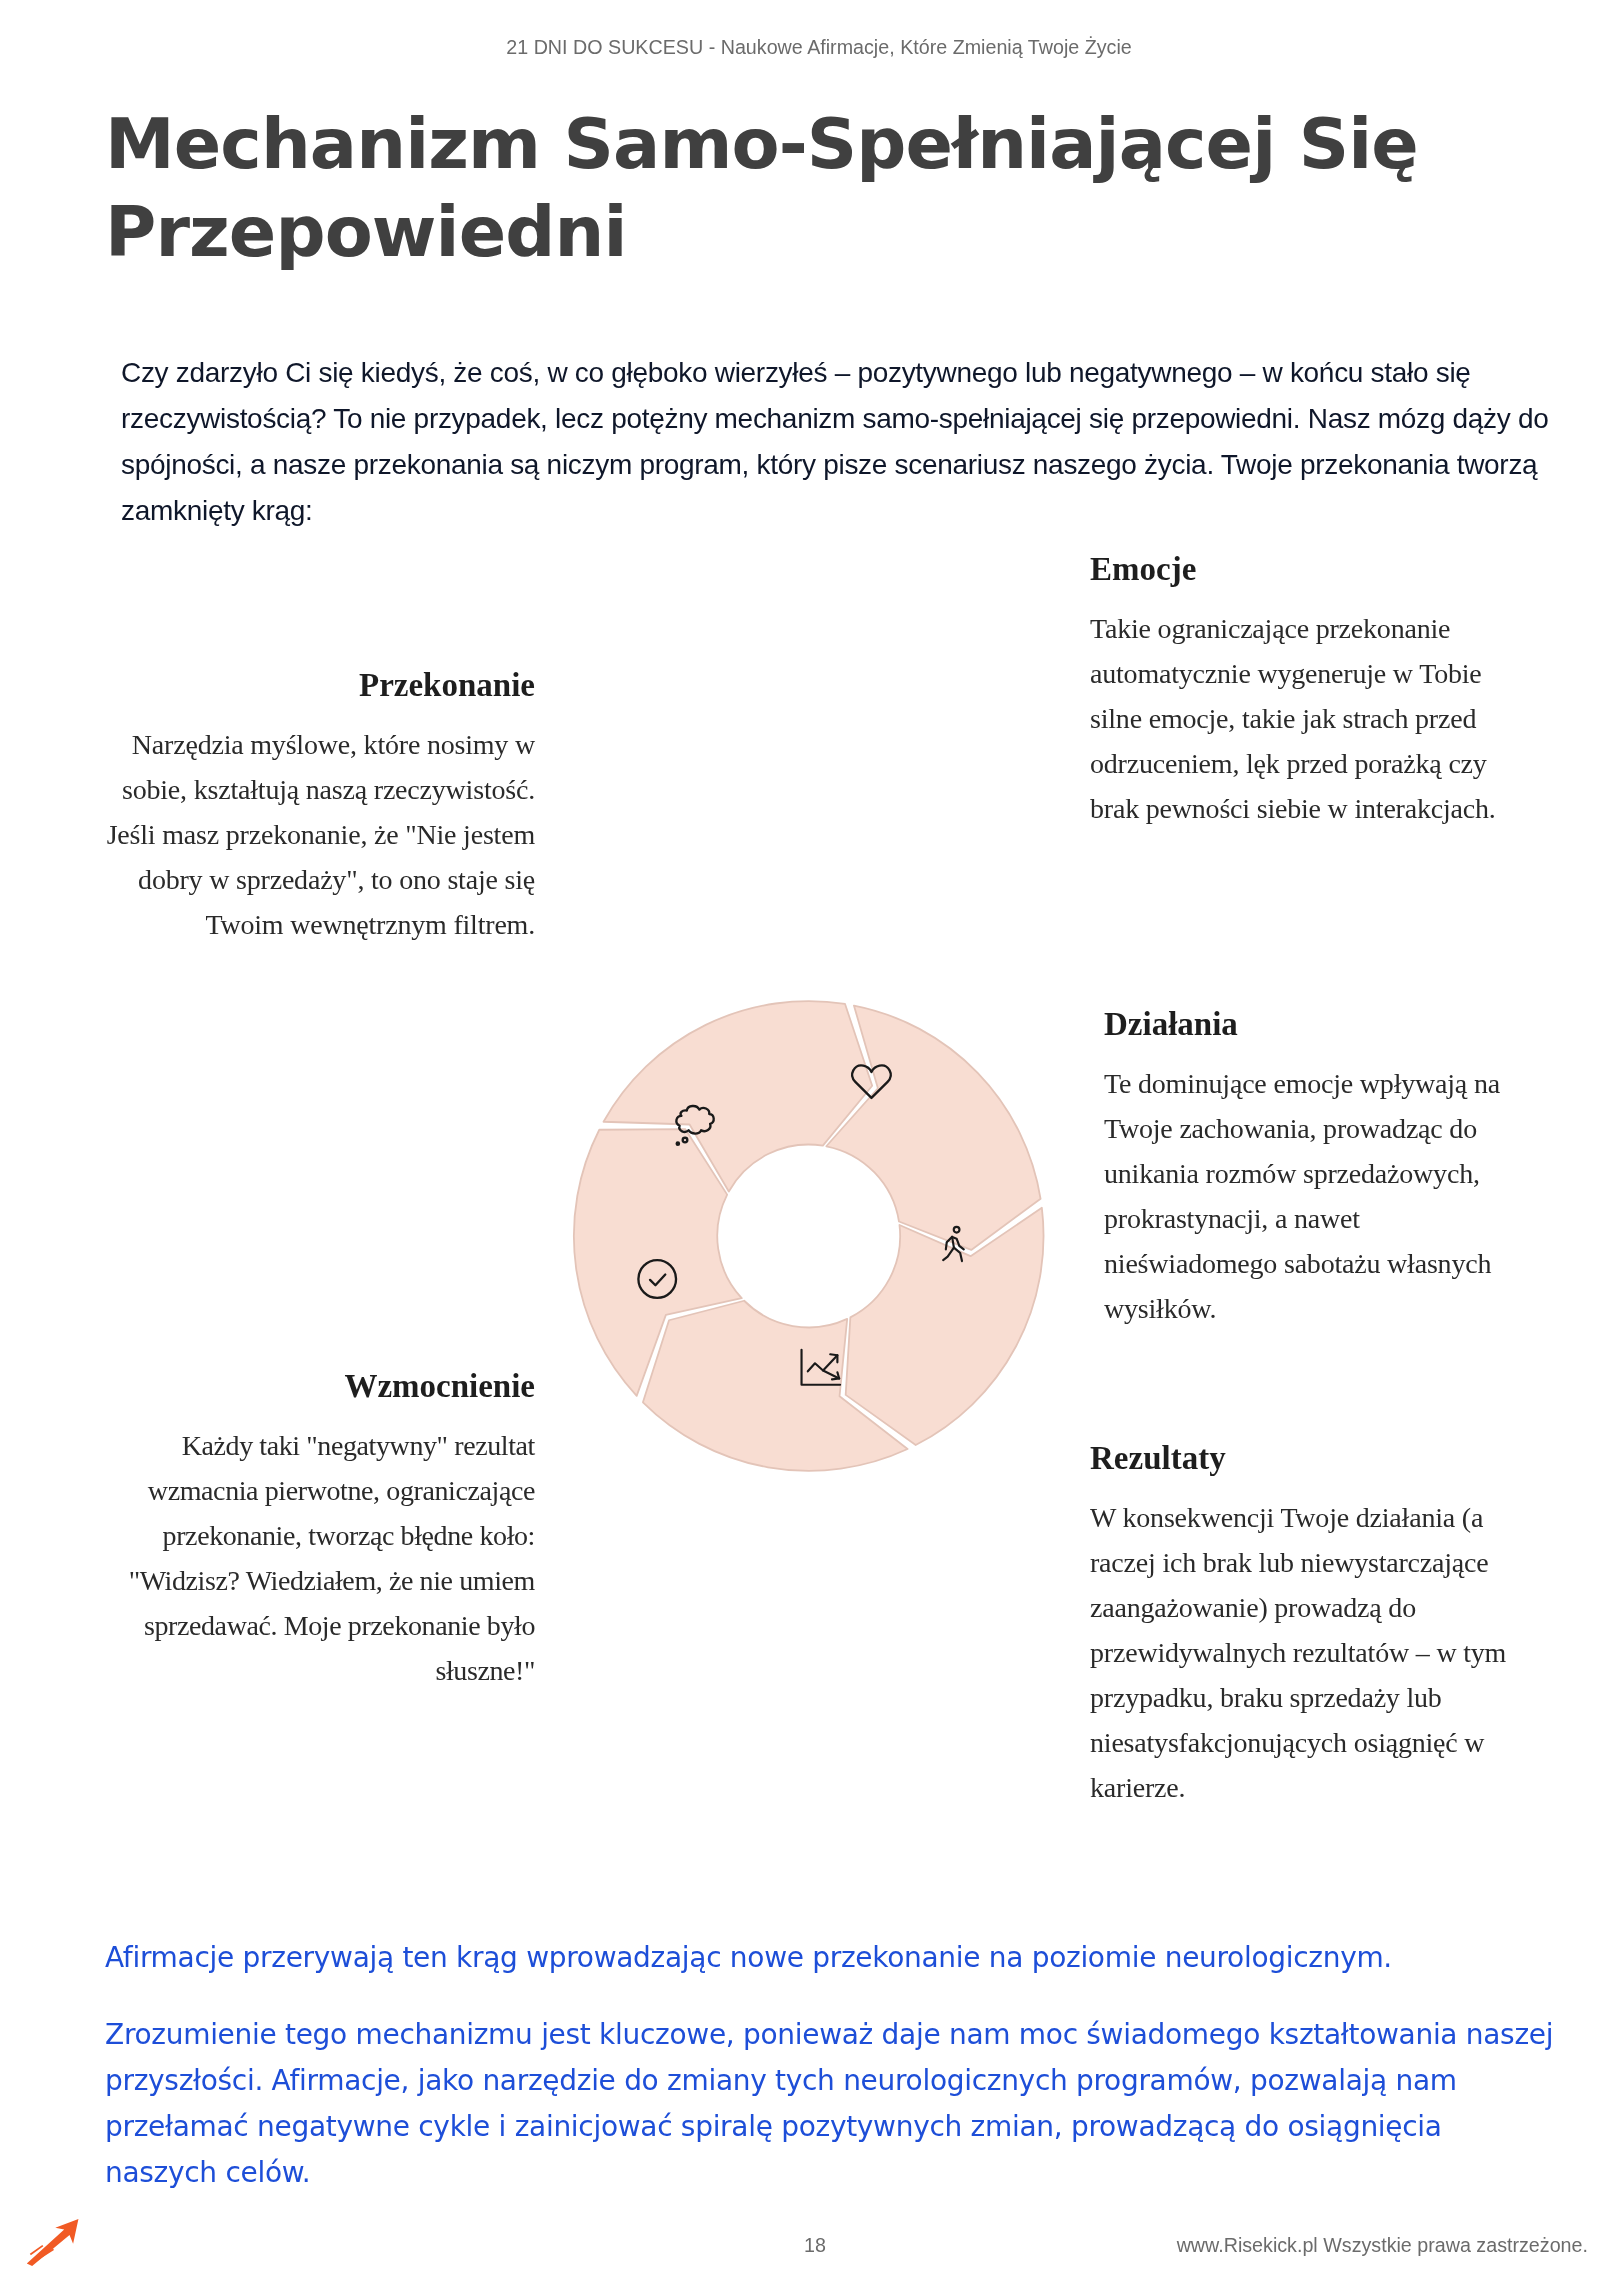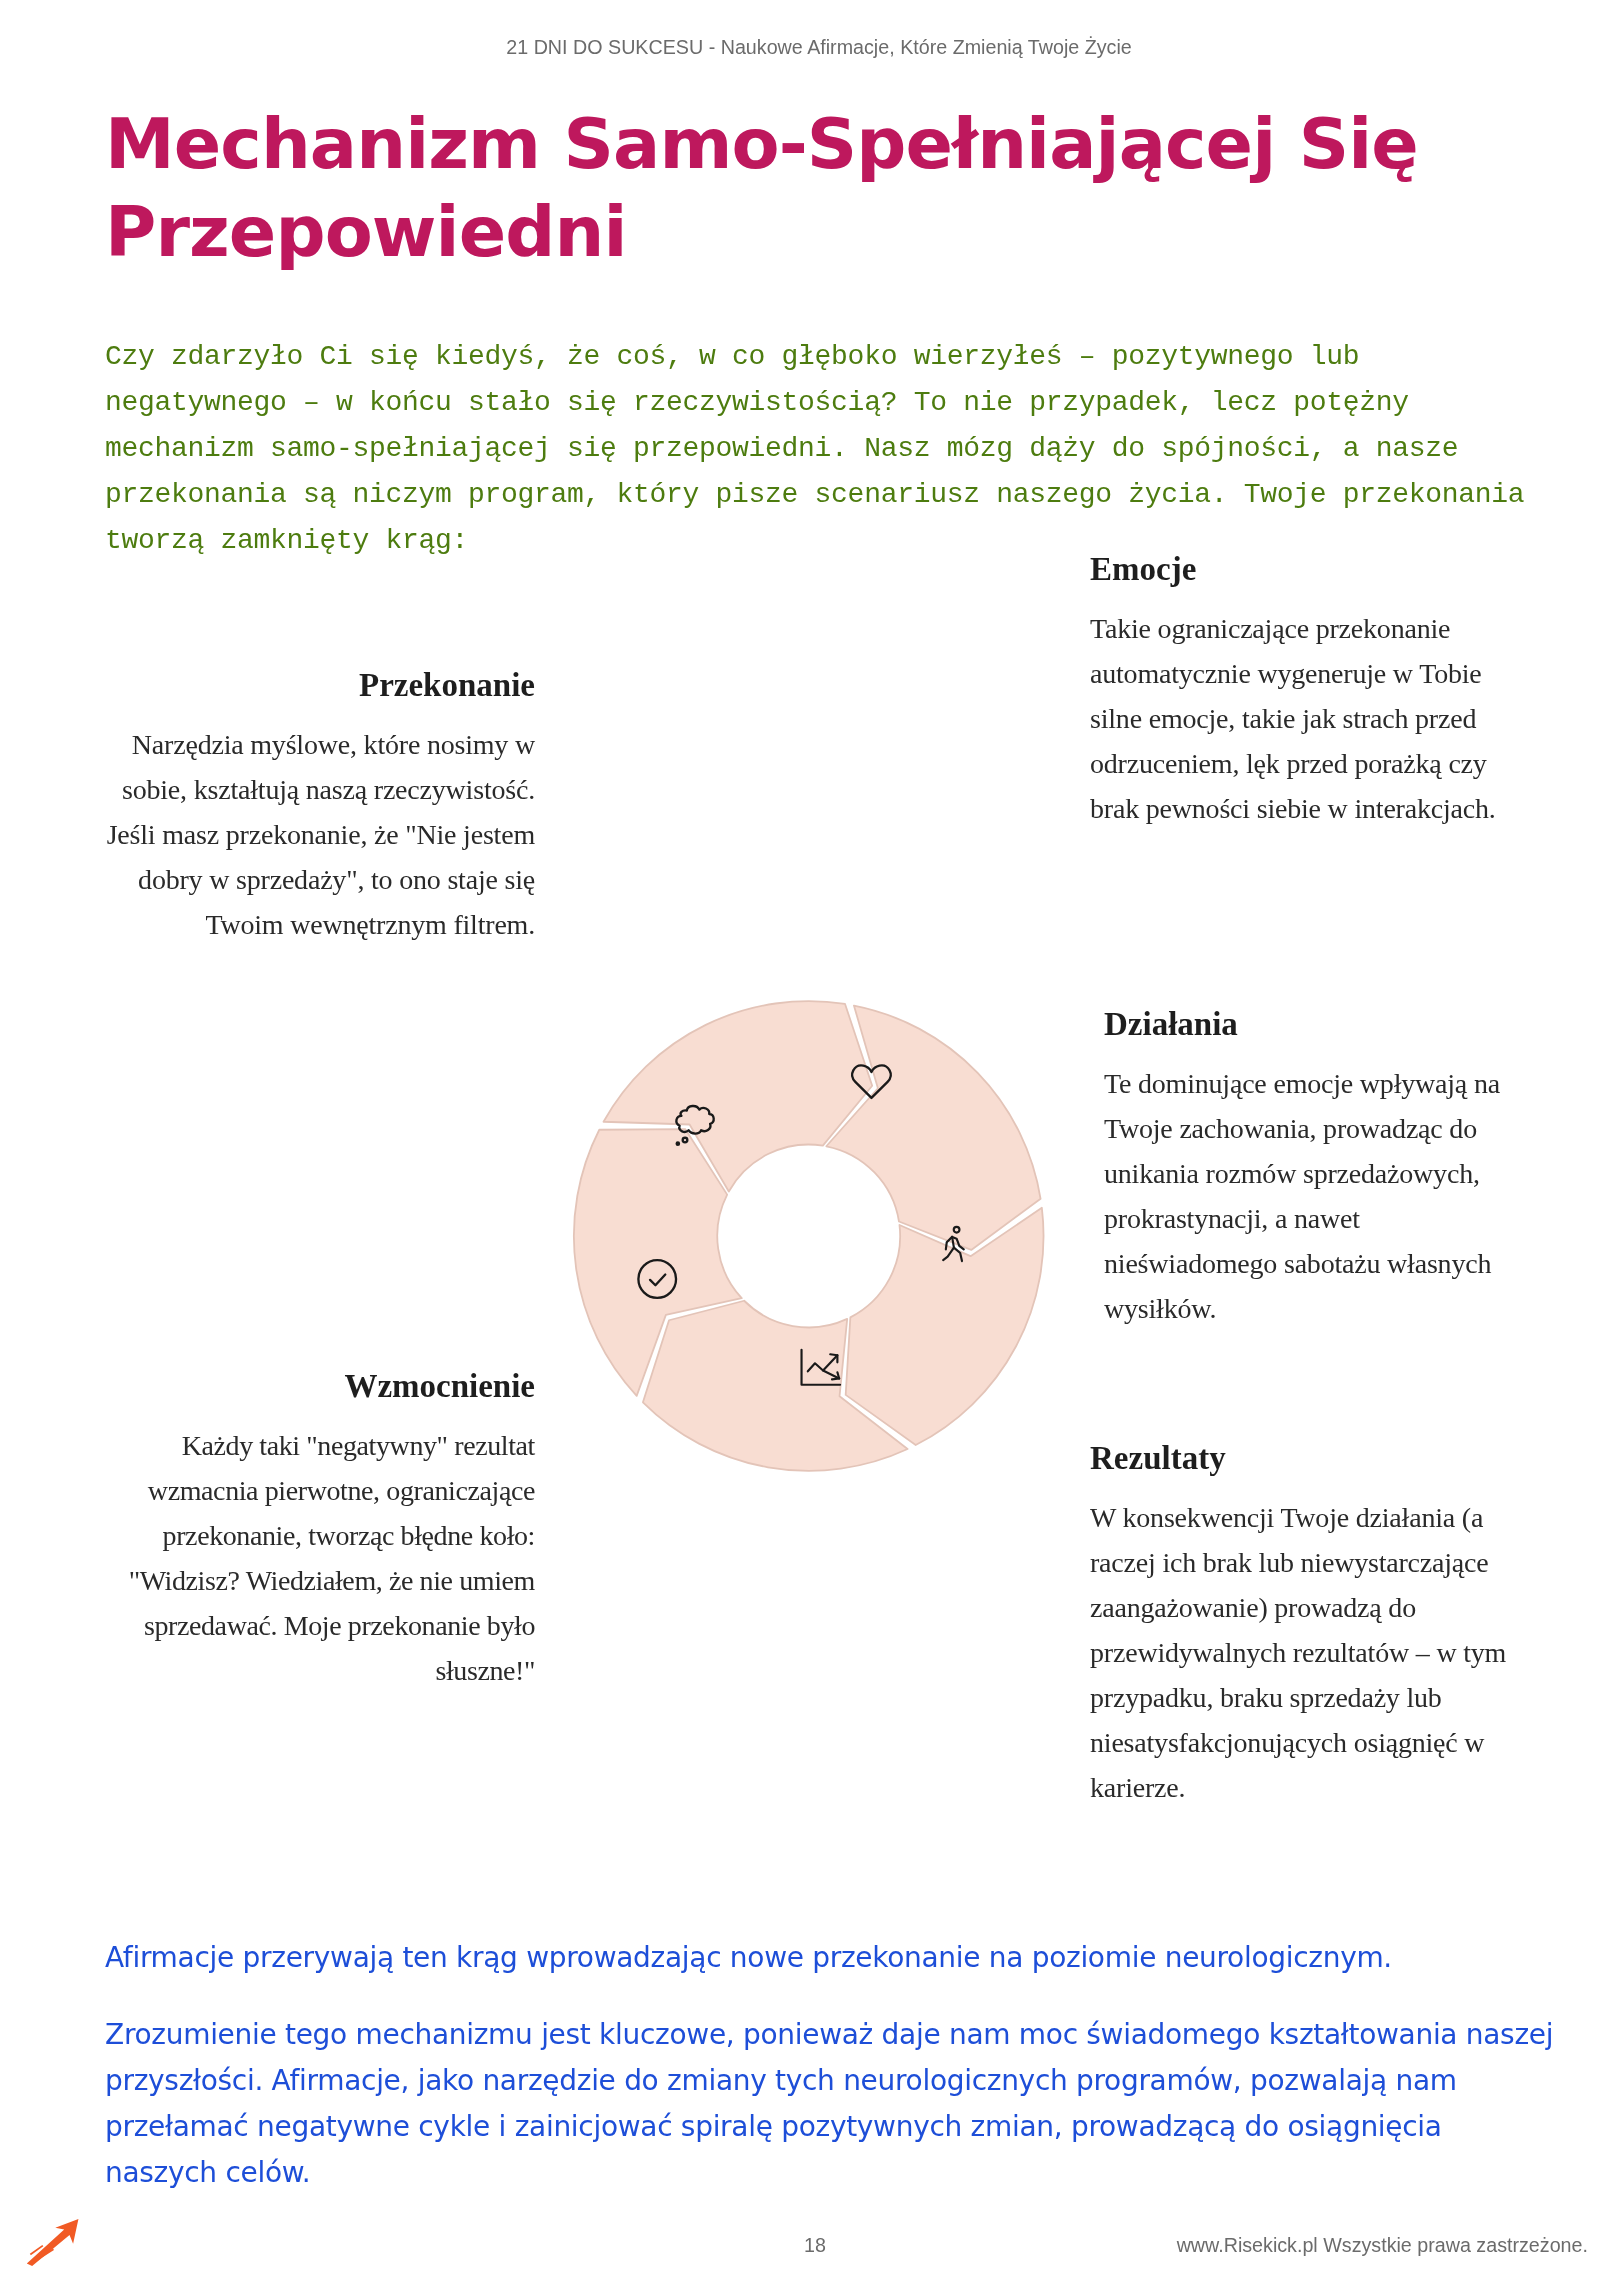--- a/index.html
+++ b/index.html
@@ -7,26 +7,26 @@
     width: 1622px; height: 2293px; position: relative; overflow: hidden;
     font-family: "Liberation Sans", sans-serif; color: #222222;
   }
   .header-text {
     position: absolute; top: 36px; left: 8px; width: 1622px; text-align: center;
     font-size: 19.7px; color: #6b6b6b;
   }
   .page-title {
     position: absolute; left: 105px; top: 100px; width: 1433px;
     font-family: "DejaVu Sans", sans-serif; font-weight: 700; font-size: 70px;
-    line-height: 88px; color: #be185d; letter-spacing: -0.9px; margin: 0;
+    line-height: 88px; color: #404040; letter-spacing: -0.9px; margin: 0;
   }
   .intro {
     position: absolute; left: 105px; top: 334px; width: 1433px;
-    font-family: Liberation Mono, monospace; font-size: 28px; line-height: 46px; color: #4d7c0f;
-    margin: 0; letter-spacing: -0.3px;
+    font-family: Liberation Sans, sans-serif; font-size: 28px; line-height: 46px; color: #0f172a;
+    margin: 16px; letter-spacing: -0.3px;
   }
   .block { position: absolute; font-family: Liberation Serif, serif; color: #2a2a2a; }
   .block h3 {
     margin: 0; font-size: 33px; font-weight: 700; line-height: 45px; color: #1e1e1e;
   }
   .block p {
     margin: 14.3px 0 0 0; font-size: 28px; line-height: 45px; letter-spacing: -0.2px;
   }
   .right-align { text-align: right; }
   #blk-przekonanie { left: 99px; top: 663px; width: 436px; }

